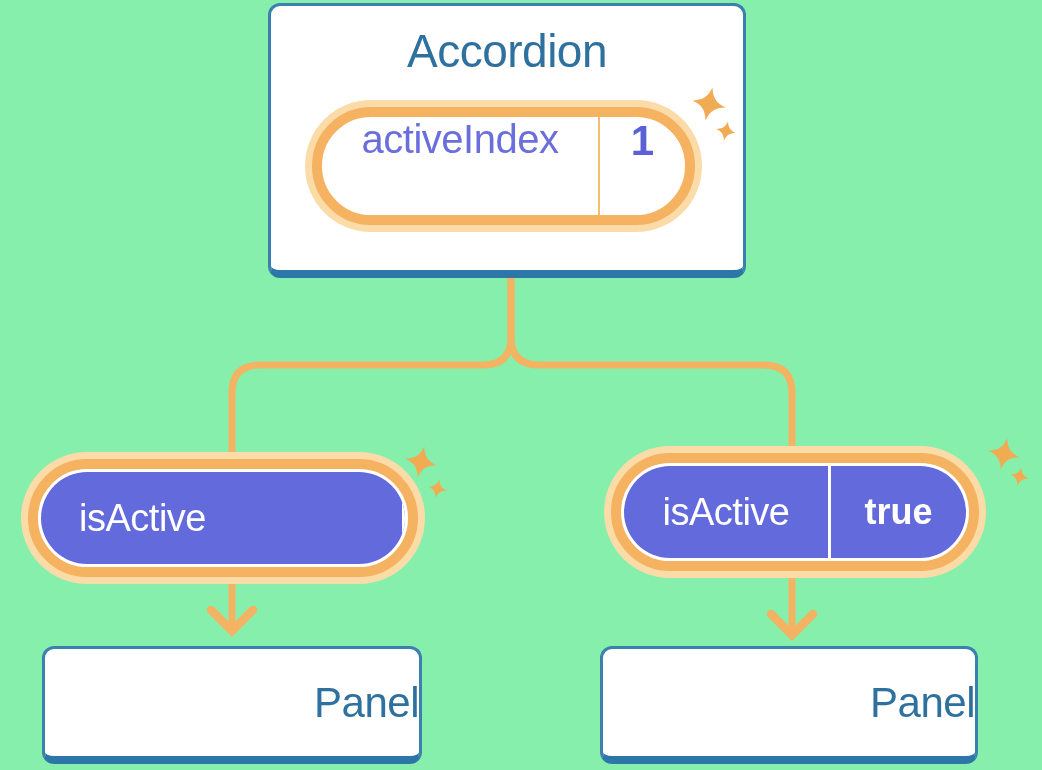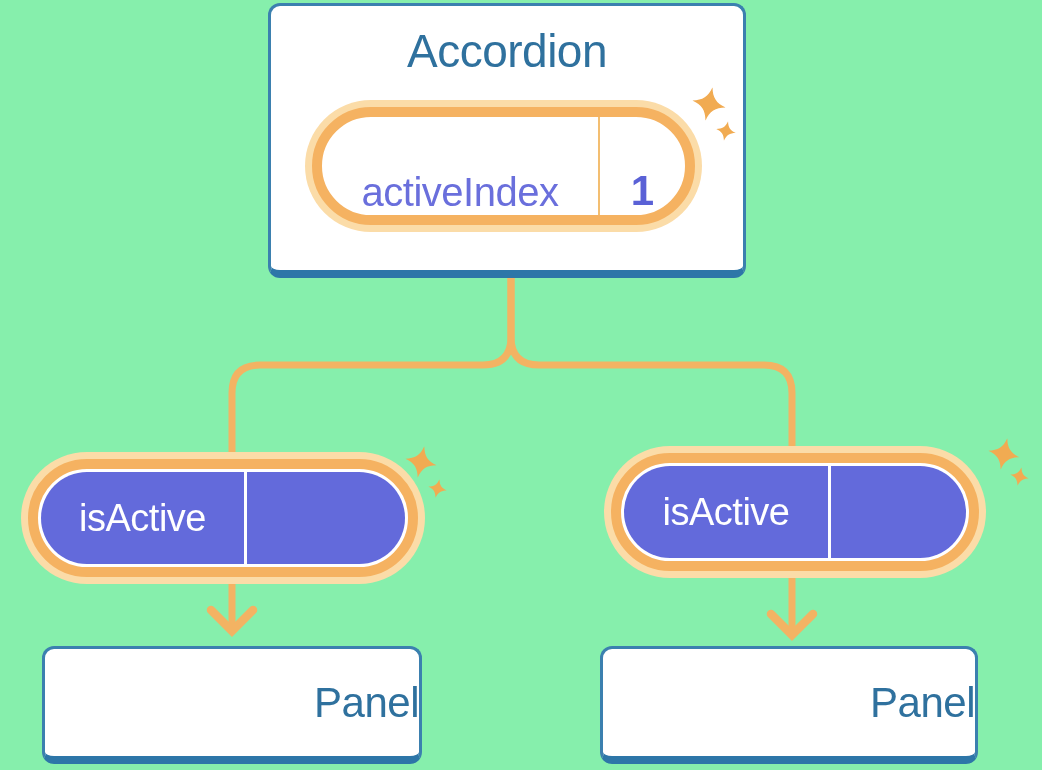--- a/index.html
+++ b/index.html
@@ -55,37 +55,38 @@
     box-shadow: 0 0 0 7px #FBDCA8;
     background: #FFFFFF;
     z-index: 2;
   }
   
   .state-pill {
     left: 41px; top: 101px; width: 383px; height: 118px;
     display: flex; align-items: stretch;
   }
   .state-pill .cell {
-    display: flex; align-items: flex-end; justify-content: center;
+    display: flex; align-items: flex-start; justify-content: center;
   }
   .state-pill .cell-name  { width: 276px; }
   .state-pill .cell-value { flex: 1; }
   .state-pill .divider { width: 2px; background: #F3BE71; }
   .state-name  { font-size: 40px; color: #6A6FDC; letter-spacing: -0.5px; }
   .state-value { font-size: 42px; font-weight: 700; color: #5A61D6; }
   
   .obj-pill { padding: 3px; }
   .pill-left  { left: 28px;  top: 459px; width: 390px; height: 118px; }
   .pill-right { left: 611px; top: 453px; width: 368px; height: 118px; }
   .obj-pill .pill-body {
     width: 100%; height: 100%;
     background: #636ADB;
     border-radius: 60px;
     display: flex; align-items: stretch;
     overflow: hidden;
+    justify-content: space-between;
   }
   .obj-pill .cell {
     display: flex; align-items: center; justify-content: center;
   }
   .pill-left  .cell-name  { width: 203px; }
   .pill-right .cell-name  { width: 204px; }
   .obj-pill .cell-value { flex: 1; }
   .obj-pill .divider { width: 3px; background: #FFFFFF; }
   .prop-name  { font-size: 38px; color: #FFFFFF; letter-spacing: -0.5px; }
   .prop-value { font-size: 36px; font-weight: 700; color: #FFFFFF; }
@@ -129,20 +130,23 @@
       <div class="divider"></div>
     </div>
   </div>
 
   <div class="pill obj-pill pill-right">
     <div class="pill-body">
       <div class="cell cell-name">
         <span class="prop-name">isActive</span>
       </div>
       <div class="divider"></div>
+      <div class="cell cell-value">
+        <span class="prop-value">true</span>
+      </div>
     </div>
   </div>
 
   <div class="card panel-card panel-left">
     <span class="panel-title">Panel</span>
   </div>
   <div class="card panel-card panel-right">
     <span class="panel-title">Panel</span>
   </div>
 

